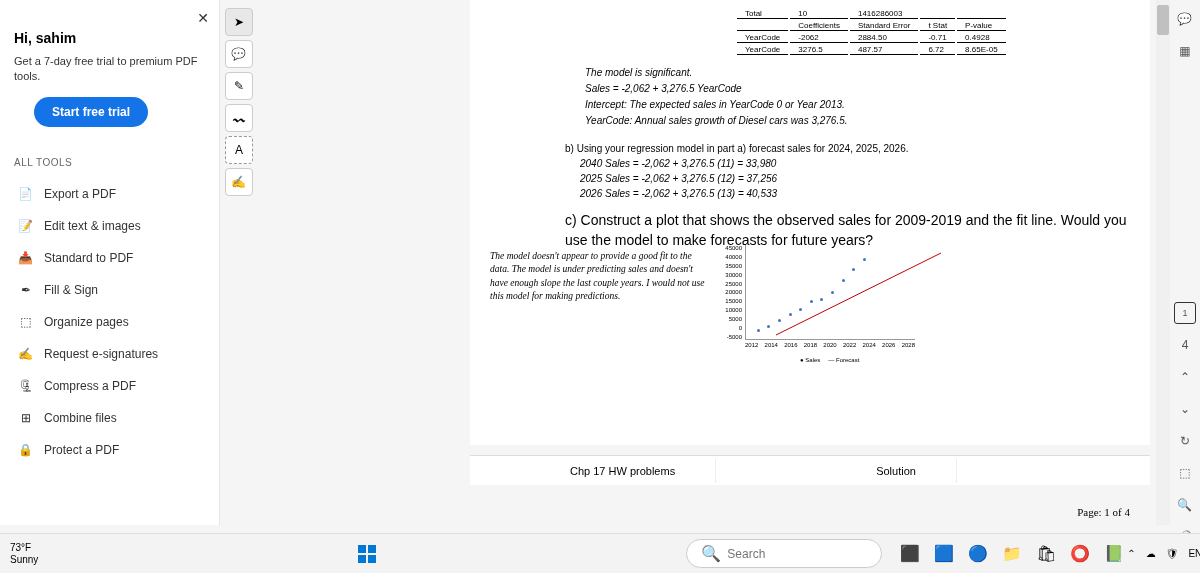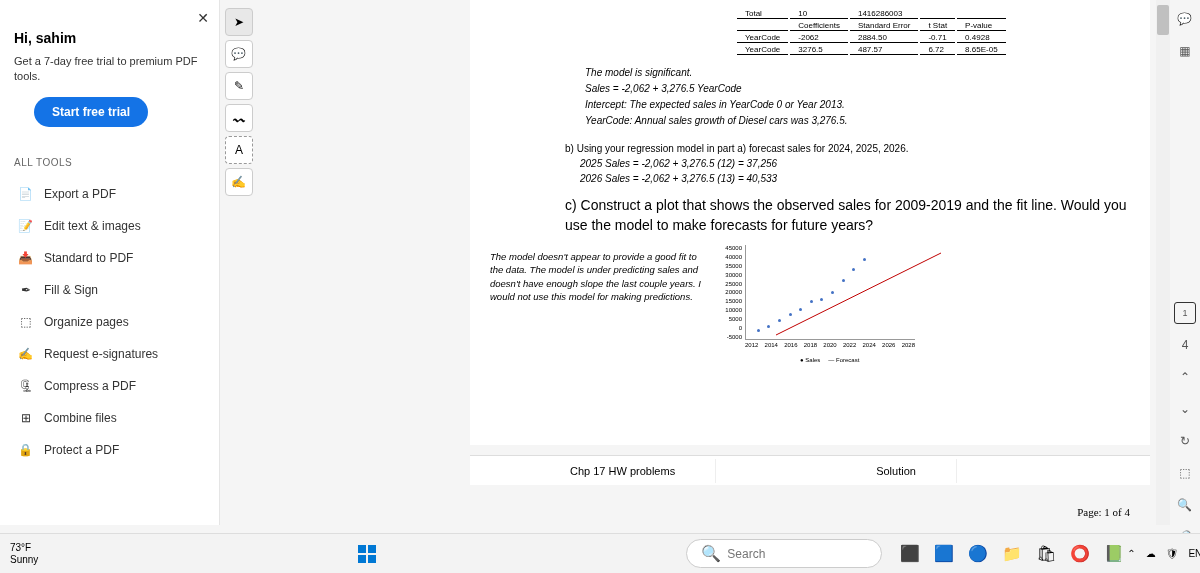--- a/index.html
+++ b/index.html
@@ -16,21 +16,21 @@
 .tb-btn{width:28px;height:28px;border:1px solid #ccc;border-radius:4px;background:#fff;display:flex;align-items:center;justify-content:center;cursor:pointer;font-size:12px}
 .tb-btn.active{background:#e8e8e8}
 .doc-area{position:absolute;left:470px;top:0;width:680px;height:445px;background:#fff;font-family:"Times New Roman",serif;font-size:10px;padding:5px 15px;overflow:hidden}
 .anova-tbl{font-size:8px;margin-left:250px;margin-top:2px}
 .anova-tbl td{padding:0 8px;border-bottom:1px solid #000}
 .anova-tbl .hdr td{font-weight:normal}
 .model-text{font-style:italic;margin-top:8px;margin-left:100px;font-size:10px;line-height:1.6}
 .section-b{margin-top:12px;margin-left:80px;font-size:10px;line-height:1.5}
 .section-c{margin-top:10px;margin-left:80px;font-size:14px;line-height:1.4}
 .chart-wrap{position:absolute;left:720px;top:245px;width:200px;height:130px;border:none}
-.chart-text{position:absolute;left:490px;top:250px;width:220px;font-style:italic;font-size:9.5px;line-height:1.4;font-family:Liberation Sans, sans-serif}
+.chart-text{position:absolute;left:490px;top:250px;width:220px;font-style:italic;font-size:9.5px;line-height:1.4;font-family:Liberation Serif, serif}
 .chart{position:relative;width:200px;height:110px}
 .y-axis{position:absolute;left:0;top:0;font-size:6px;display:flex;flex-direction:column;justify-content:space-between;height:95px;text-align:right;width:22px}
 .plot{position:absolute;left:25px;top:0;width:170px;height:95px;border-left:1px solid #999;border-bottom:1px solid #999}
 .x-axis{position:absolute;left:25px;top:97px;width:170px;display:flex;justify-content:space-between;font-size:6px}
 .fit-line{position:absolute;left:25px;top:0;width:170px;height:95px}
 .legend{position:absolute;left:80px;top:112px;font-size:6px;display:flex;gap:8px}
 .pg-label{position:absolute;right:70px;bottom:55px;font-size:11px;font-family:"Times New Roman",serif}
 .tabs{position:absolute;left:470px;top:455px;width:680px;height:30px;background:#fff;border-top:1px solid #ddd;display:flex;align-items:center;font-size:11px}
 .tab{padding:6px 40px;cursor:pointer;border-right:1px solid #eee}
 .right-rail{position:absolute;right:0;top:8px;width:30px;display:flex;flex-direction:column;gap:10px;align-items:center}
@@ -140,20 +140,21 @@
     </table>
   <div class="model-text">
     <div>The model is significant.</div>
     <div>Sales = -2,062 + 3,276.5 YearCode</div>
     <div>Intercept:  The expected sales  in YearCode 0 or Year 2013.</div>
     <div>YearCode:  Annual sales growth of Diesel cars was 3,276.5.</div>
   </div>
   <div class="section-b">
     <div>b) Using your regression model in part a) forecast sales for 2024, 2025, 2026.</div>
     <div style="font-style:italic;margin-left:15px">
+      <div>2040 Sales = -2,062 + 3,276.5 (11) = 33,980</div>
       <div>2025 Sales = -2,062 + 3,276.5 (12) = 37,256</div>
       <div>2026 Sales = -2,062 + 3,276.5 (13) = 40,533</div>
     </div>
   </div>
   <div class="section-c">
     <div>c) Construct a plot that shows the observed sales for 2009-2019 and the fit line. Would you use the model to make forecasts for future years?</div>
   </div>
 </div>
 
 <div class="chart-text">The model doesn't appear to provide a good fit to the data. The model is under predicting sales and doesn't have enough slope the last couple years. I would not use this model for making predictions.</div>

